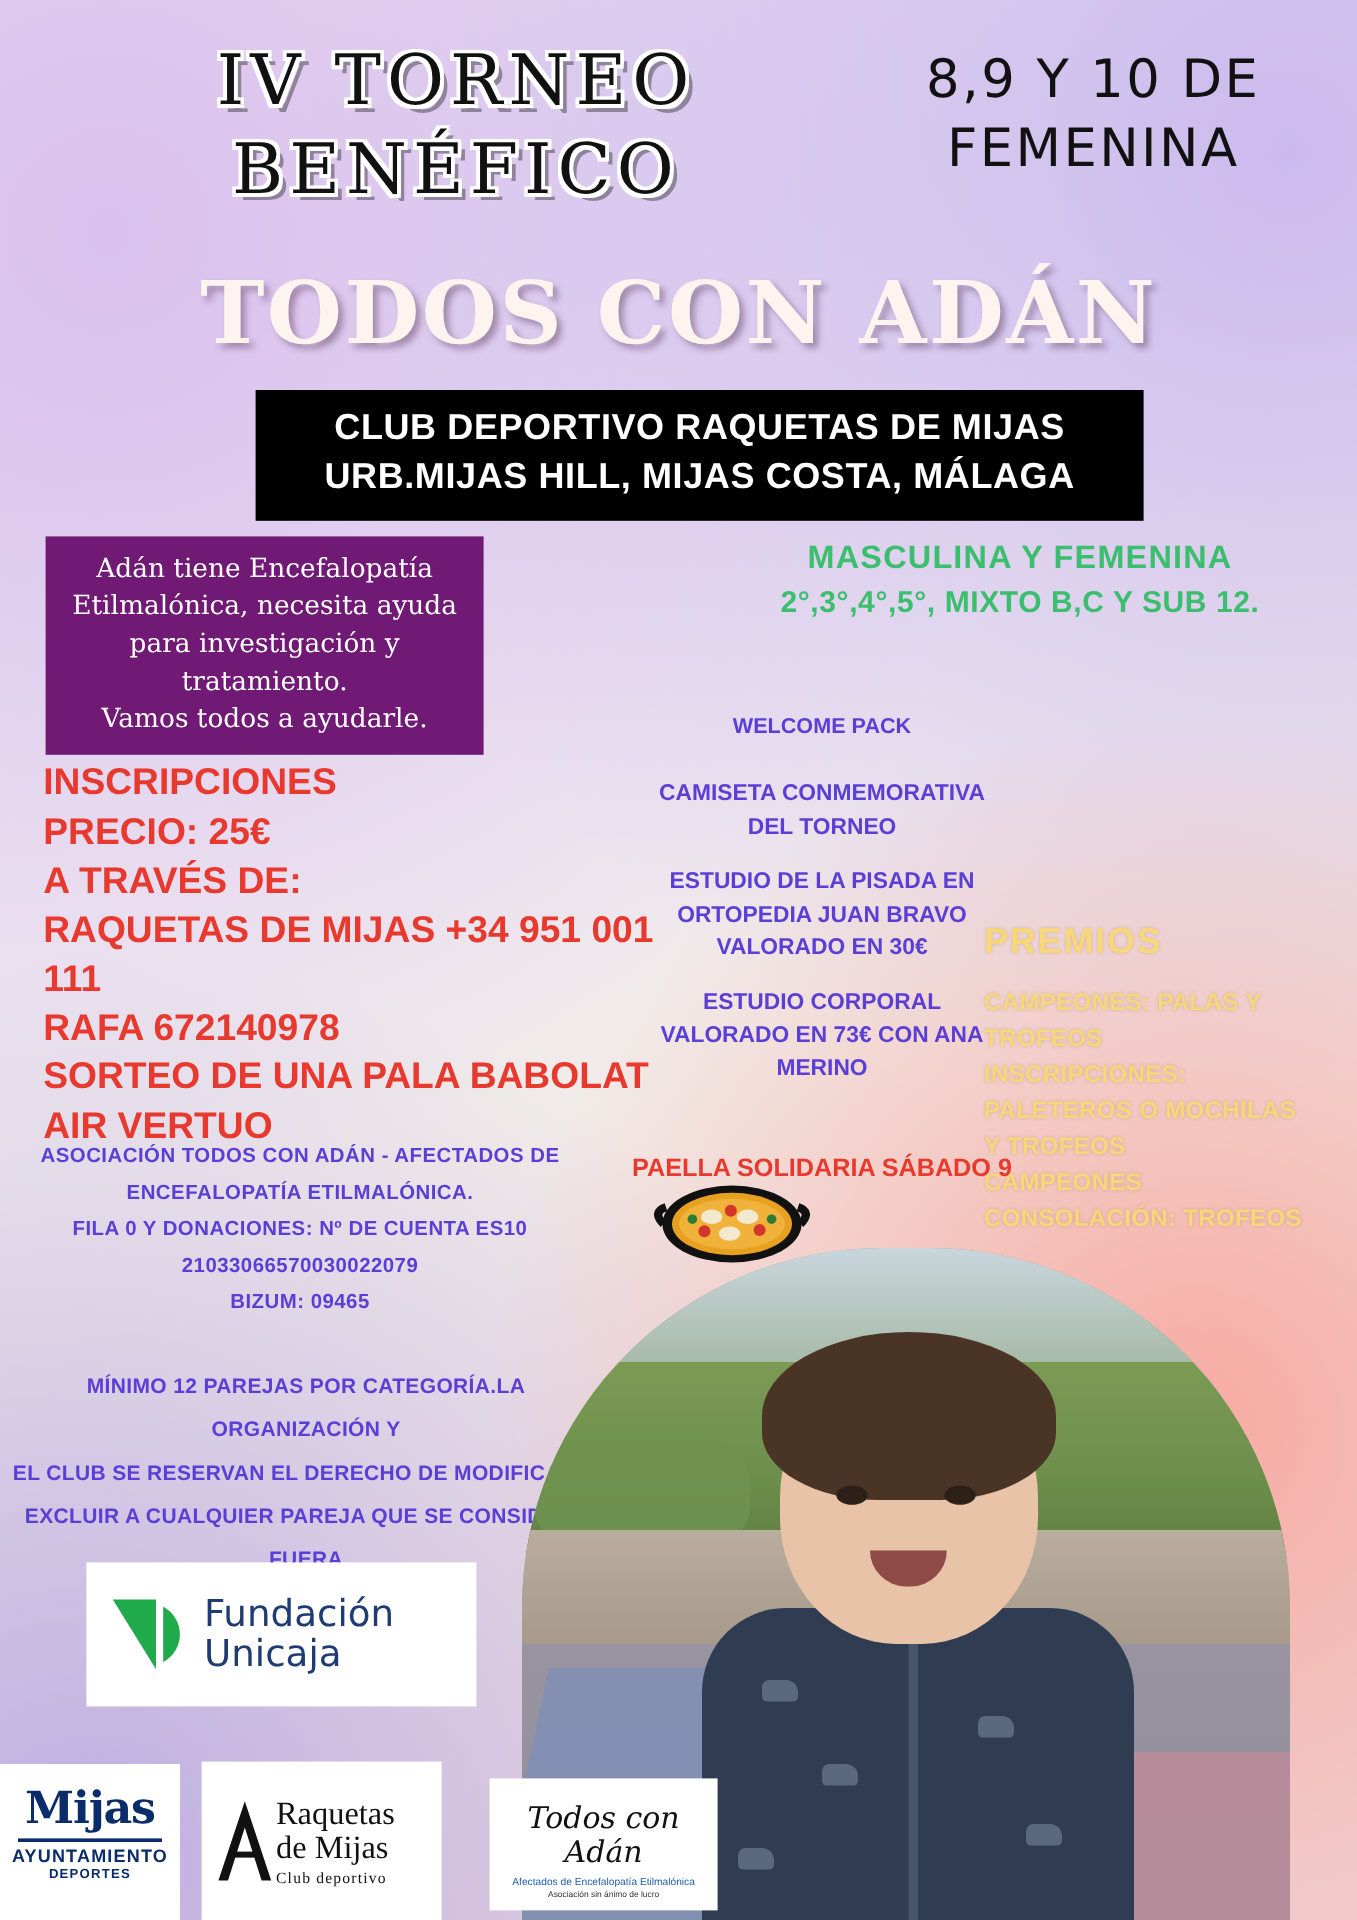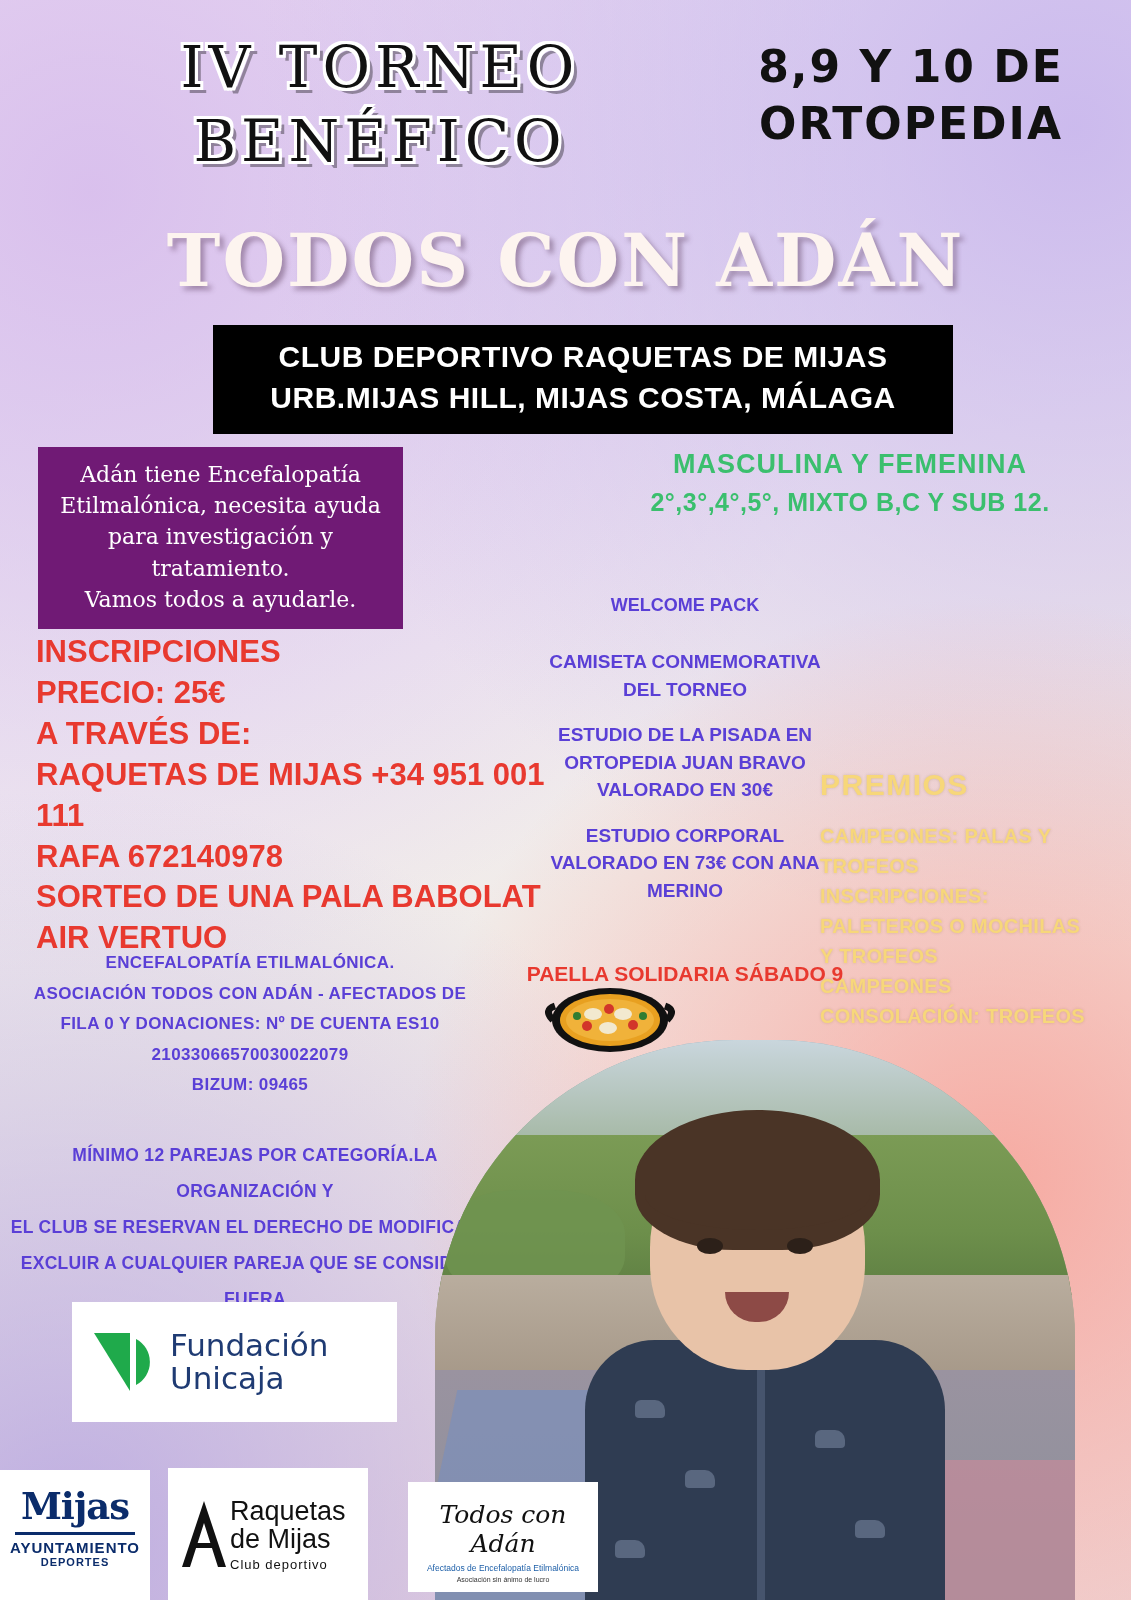--- a/index.html
+++ b/index.html
@@ -21,21 +21,21 @@
     font-family:"DejaVu Serif", serif;
     font-weight:400;font-size:58px;line-height:1.28;letter-spacing:5px;
     color:#111;text-align:center;
     text-shadow:
        3px 0 0 #fff, -3px 0 0 #fff, 0 3px 0 #fff, 0 -3px 0 #fff,
        3px 3px 0 #fff, -3px 3px 0 #fff, 3px -3px 0 #fff, -3px -3px 0 #fff,
        6px 6px 0 rgba(0,0,0,0.35);
   }
   .dates{
     position:absolute;right:50px;top:38px;width:340px;text-align:center;
-    font-family:"DejaVu Sans", sans-serif;font-weight:700;
+    font-family:"DejaVu Sans", sans-serif;font-weight:400;
     font-size:44px;line-height:1.3;letter-spacing:2px;color:#111;
   }
   .title2{
     position:absolute;left:0;right:0;top:218px;text-align:center;
     font-family:"DejaVu Serif", serif;font-weight:700;
     font-size:72px;letter-spacing:2px;color:#fdf4ef;
     text-shadow:4px 4px 5px rgba(90,60,90,0.45);
   }
   .venue{
     position:absolute;left:213px;top:325px;width:720px;
@@ -134,21 +134,21 @@
   .uni-text{font-family:"DejaVu Sans", sans-serif;font-size:31px;line-height:1.08;color:#1f3b73;font-weight:400;}
 
   .mijas{position:absolute;left:0px;top:1470px;width:150px;height:130px;background:#fff;text-align:center;}
   .mijas .m1{font-family:"DejaVu Serif", serif;font-size:37px;color:#0b2c6b;font-weight:700;padding-top:14px;letter-spacing:-1px;}
   .mijas .m2{font-size:15px;color:#0b2c6b;font-weight:700;letter-spacing:1px;}
   .mijas .m3{font-size:11px;color:#0b2c6b;font-weight:700;letter-spacing:1px;}
   .mijas .bar{width:120px;height:3px;background:#0b2c6b;margin:4px auto 4px;}
 
   .raquetas{position:absolute;left:168px;top:1468px;width:200px;height:132px;background:#fff;display:flex;align-items:center;}
   .raq-a{width:52px;height:74px;margin-left:10px;position:relative;}
-  .raq-txt{font-family:Liberation Sans, sans-serif;color:#111;line-height:1.05;}
+  .raq-txt{font-family:Liberation Serif, serif;color:#111;line-height:1.05;}
   .raq-txt .r1{font-size:27px;}
   .raq-txt .r2{font-size:27px;}
   .raq-txt .r3{font-size:13px;letter-spacing:1px;margin-top:4px;}
 
   .tca{position:absolute;left:408px;top:1482px;width:190px;height:110px;background:#fff;text-align:center;}
   .tca .t1{font-family:"DejaVu Serif", serif;font-style:italic;font-size:25px;color:#111;padding-top:18px;}
   .tca .t2{font-size:8.5px;color:#1d5fa8;margin-top:5px;}
   .tca .t3{font-size:7px;color:#333;margin-top:3px;}
 </style>
 </head>
@@ -156,21 +156,21 @@
 
 <div class="poster">
 
   <div class="title1">
     <div>IV TORNEO</div>
     <div>BENÉFICO</div>
   </div>
 
   <div class="dates">
     <div>8,9 Y 10 DE</div>
-    <div>ORTOPEDIA</div>
+    <div>FEMENINA</div>
   </div>
 
   <div class="title2">TODOS CON ADÁN</div>
 
   <div class="venue">
     <div>CLUB DEPORTIVO RAQUETAS DE MIJAS</div>
     <div>URB.MIJAS HILL, MIJAS COSTA, MÁLAGA</div>
   </div>
 
   <div class="adanbox">
@@ -185,22 +185,22 @@
     <div>INSCRIPCIONES</div>
     <div>PRECIO: 25€</div>
     <div>A TRAVÉS DE:</div>
     <div>RAQUETAS DE MIJAS +34 951 001 111</div>
     <div>RAFA 672140978</div>
     <div>SORTEO DE UNA PALA BABOLAT</div>
     <div>AIR VERTUO</div>
   </div>
 
   <div class="assoc">
+    <div>ASOCIACIÓN TODOS CON ADÁN - AFECTADOS DE</div>
     <div>ENCEFALOPATÍA ETILMALÓNICA.</div>
-    <div>ASOCIACIÓN TODOS CON ADÁN - AFECTADOS DE</div>
     <div>FILA 0 Y DONACIONES: Nº DE CUENTA ES10</div>
     <div>21033066570030022079</div>
     <div>BIZUM: 09465</div>
   </div>
 
   <div class="rules">
     <div>MÍNIMO 12 PAREJAS POR CATEGORÍA.LA ORGANIZACIÓN Y</div>
     <div>EL CLUB SE RESERVAN EL DERECHO DE MODIFICAR O</div>
     <div>EXCLUIR A CUALQUIER PAREJA QUE SE CONSIDERE FUERA</div>
     <div>DE SU CATEGORÍA.</div>

